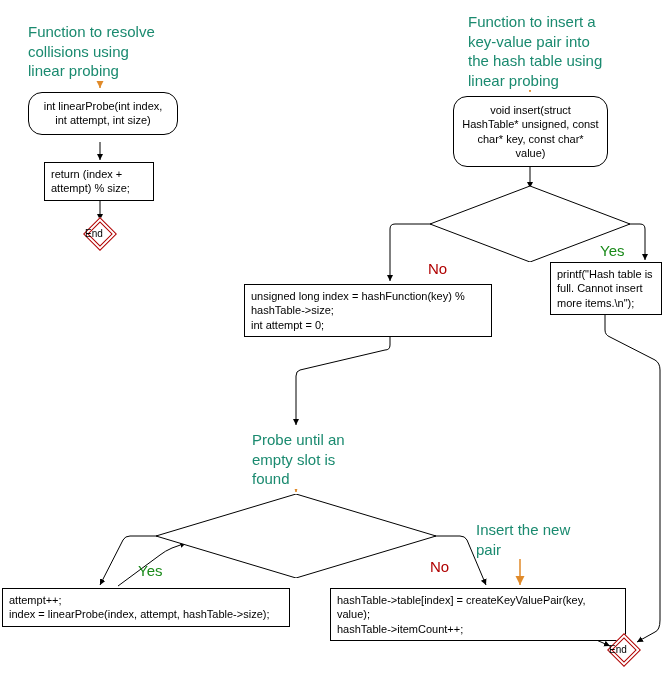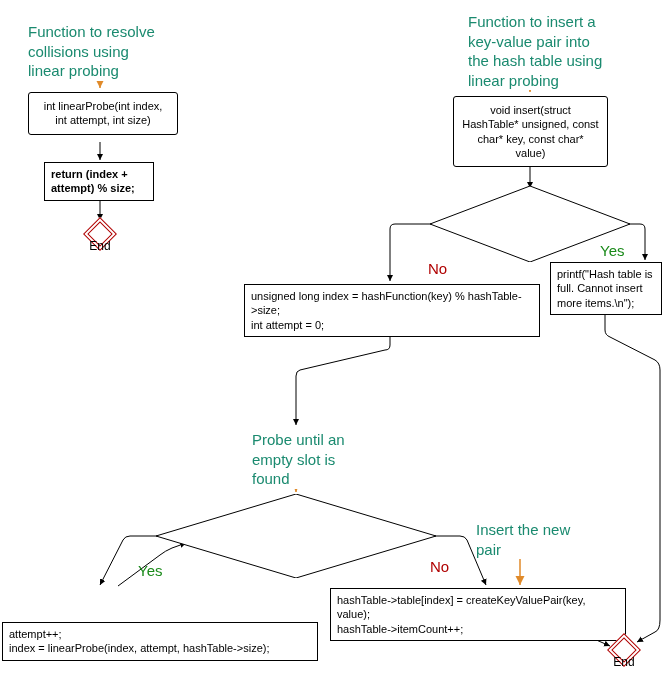--- a/index.html
+++ b/index.html
@@ -1,30 +1,30 @@
 <!DOCTYPE html>
 <html><head>
   <meta charset="utf-8">
   <style>
     * { box-sizing: border-box; margin: 0; padding: 0; }
     body { width: 665px; height: 689px; position: relative; font-family: Arial, sans-serif; font-size: 11px; background: #fff; overflow: hidden; }
     svg.connectors { position: absolute; top: 0; left: 0; width: 665px; height: 689px; pointer-events: none; }
     .node { position: absolute; background: #fff; }
     .comment { color: #1a8a6f; font-size: 15px; line-height: 1.3; }
     .rect-box { border: 1px solid #000; padding: 4px 6px; line-height: 1.3; }
-    .rounded-box { border: 1px solid #000; border-radius: 3px; padding: 6px 8px; line-height: 1.3; text-align: center; }
+    .rounded-box { border: 1px solid #000; border-radius: 14px; padding: 6px 8px; line-height: 1.3; text-align: center; }
     .diamond { position: absolute; }
     .diamond-text { position: absolute; text-align: center; line-height: 1.3; }
     .edge-label { position: absolute; font-size: 15px; }
     .edge-yes { color: #1a8a1a; }
     .edge-no { color: #b00000; }
     .end-tile { position: absolute; width: 24px; height: 24px; }
     .end-outer { position: absolute; width: 24px; height: 24px; border: 1px solid #b00000; transform: rotate(45deg); background: #fff; }
     .end-inner { position: absolute; left: 3px; top: 3px; width: 18px; height: 18px; border: 1px solid #b00000; transform: rotate(45deg); }
-    .end-text { position: absolute; width: 30px; text-align: center; top: 17px; left: -3px; font-size: 12px; color: #000; }
+    .end-text { position: absolute; width: 30px; top: 6px; left: -3px; font-size: 10px; color: #000; }
   </style>
 </head>
 <body>
 
 <svg class="connectors">
   <defs>
     <marker id="arrow" markerWidth="8" markerHeight="8" refX="6" refY="3" orient="auto">
       <path d="M0,0 L6,3 L0,6 Z" fill="#000"></path>
     </marker>
     <marker id="arrow-orange" markerWidth="8" markerHeight="8" refX="6" refY="3" orient="auto">
@@ -55,53 +55,53 @@
 
   <line x1="520" y1="540" x2="520" y2="585" stroke="#e08a2a" stroke-width="1.5" marker-end="url(#arrow-orange)"></line>
 
   <path d="M 605 310 L 605 330 Q 605 335 610 337 L 655 360 Q 660 363 660 370 L 660 620 Q 660 630 655 632 L 637 642" stroke="#000" fill="none" marker-end="url(#arrow)"></path>
 
   <path d="M 550 622 L 575 630 Q 580 632 585 635 L 610 646" stroke="#000" fill="none" marker-end="url(#arrow)"></path>
 </svg>
 
 <div class="node comment" style="left:28px; top:22px; width:135px;">Function to resolve collisions using linear probing</div>
 <div class="node rounded-box" style="left:28px; top:92px; width:150px;">int linearProbe(int index, int attempt, int size)</div>
-<div class="node rect-box" style="left:44px; top:162px; width:110px;font-weight:bold;">return (index + attempt) % size;</div>
+<div class="node rect-box" style="left:44px; top:162px; width:110px;">return (index + attempt) % size;</div>
 <div class="end-tile" style="left:88px; top:222px;">
   <div class="end-outer"></div>
     <div class="end-inner"></div>
   <div class="end-text">End</div>
 </div>
 
 <div class="node comment" style="left:468px; top:12px; width:140px;">Function to insert a key-value pair into the hash table using linear probing</div>
 <div class="node rounded-box" style="left:453px; top:96px; width:155px;">void insert(struct HashTable* unsigned, const char* key, const char* value)</div>
 
 <div class="diamond" style="left:430px; top:186px; width:200px; height:76px;">
   <svg width="200" height="76" style="position:absolute;">
       <polygon points="100,0 200,38 100,76 0,38" fill="#fff" stroke="#000"></polygon>
     </svg>
 </div>
 <div class="edge-label edge-yes" style="left:600px; top:242px;">Yes</div>
 <div class="edge-label edge-no" style="left:428px; top:260px;">No</div>
 
 <div class="node rect-box" style="left:550px; top:262px; width:112px; white-space:pre-wrap;">printf("Hash table is full. Cannot insert more items.\n");</div>
-<div class="node rect-box" style="left:244px; top:284px; width:296px; white-space:pre-wrap;">unsigned long index = hashFunction(key) % hashTable-&gt;size;
+<div class="node rect-box" style="left:244px; top:284px; width:248px; white-space:pre-wrap;">unsigned long index = hashFunction(key) % hashTable-&gt;size;
 int attempt = 0;</div>
 
 <div class="node comment" style="left:252px; top:430px; width:100px;">Probe until an empty slot is found</div>
 
 <div class="diamond" style="left:156px; top:494px; width:280px; height:84px;">
   <svg width="280" height="84" style="position:absolute;">
       <polygon points="140,0 280,42 140,84 0,42" fill="#fff" stroke="#000"></polygon>
     </svg>
 </div>
 <div class="edge-label edge-yes" style="left:138px; top:562px;">Yes</div>
 <div class="edge-label edge-no" style="left:430px; top:558px;">No</div>
 
-<div class="node rect-box" style="left:2px; top:588px; width:316px; white-space:pre-wrap;margin-top:34px;">attempt++;
+<div class="node rect-box" style="left:2px; top:588px; width:288px; white-space:pre-wrap;">attempt++;
 index = linearProbe(index, attempt, hashTable-&gt;size);</div>
 
 <div class="node comment" style="left:476px; top:520px; width:110px;">Insert the new pair</div>
 <div class="node rect-box" style="left:330px; top:588px; width:296px; white-space:pre-wrap;">hashTable-&gt;table[index] = createKeyValuePair(key, value);
 hashTable-&gt;itemCount++;</div>
 
 <div class="end-tile" style="left:612px; top:638px;">
   <div class="end-outer"></div>
     <div class="end-inner"></div>
   <div class="end-text">End</div>

